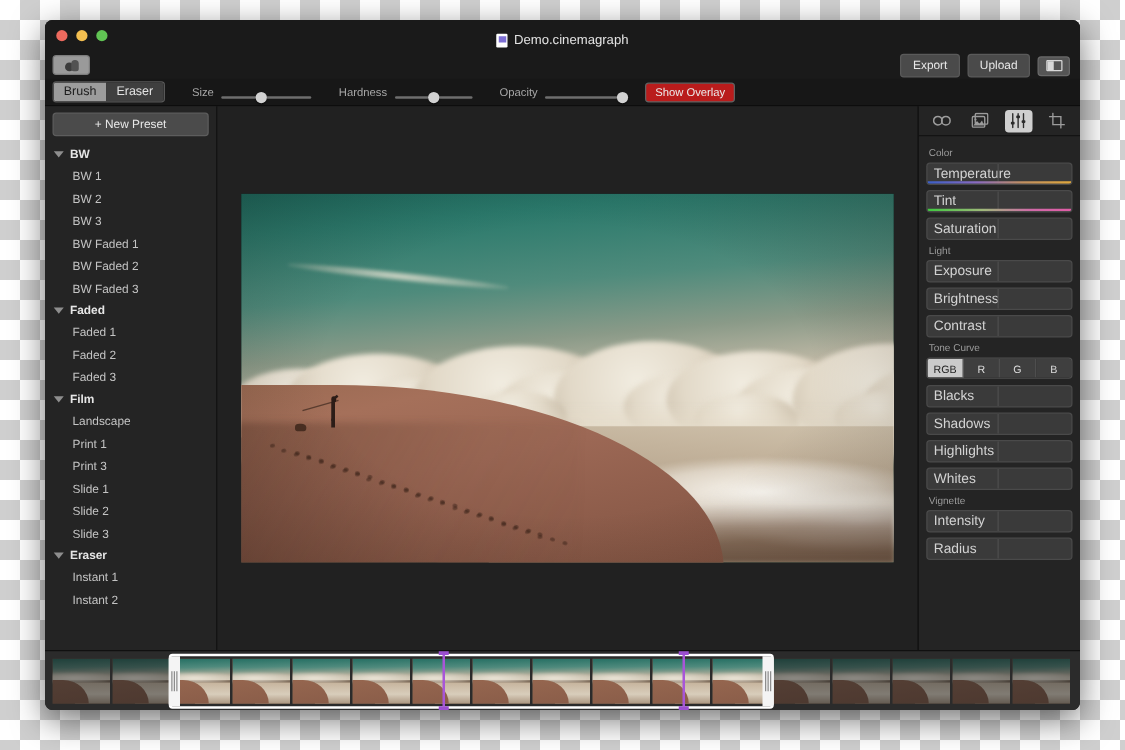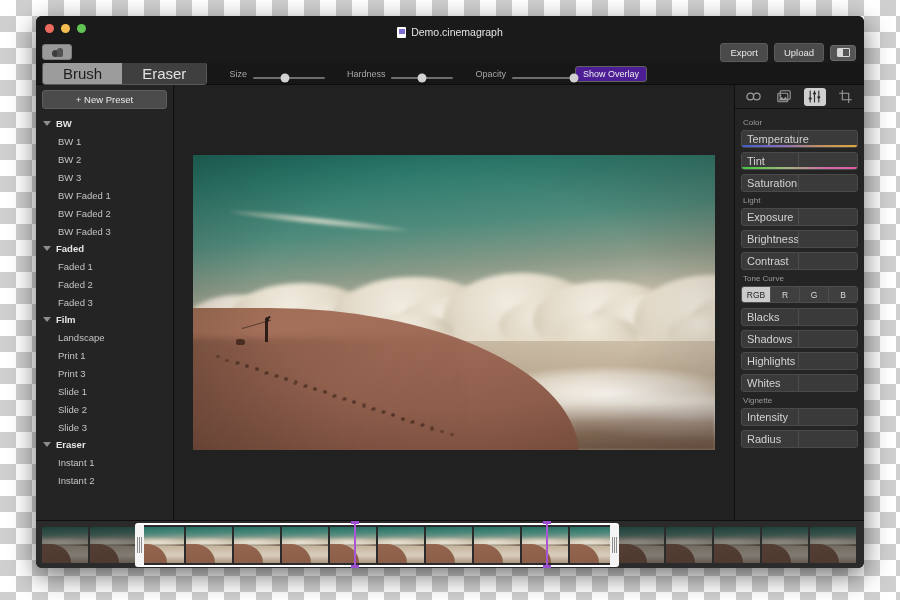--- a/index.html
+++ b/index.html
@@ -112,39 +112,39 @@
     height: 22px; flex: none;
     background: #171717;
     border-bottom: 1px solid #0d0d0d;
     display: flex; align-items: center; gap: 0;
     padding: 0 6px;
   }
   .seg {
     display: flex; border-radius: 3px; overflow: hidden; border: 1px solid #585858;
   }
   .seg > div {
-    font-size: 15px; color: #e2e2e2;
-    padding: 2px 20px; background: #3f3f3f;
+    font-size: 10px; color: #e2e2e2;
+    padding: 2px 8px; background: #3f3f3f;
   }
   .seg > div.active { background: #9c9c9c; color: #1d1d1d; }
 
   .slider-group { display: flex; align-items: flex-end; gap: 6px; margin-left: 22px; }
   .slider-label { font-size: 9px; color: #a8a8a8; }
   .track {
     position: relative; height: 2px; background: #6e6e6e; border-radius: 1px;
   }
   .knob {
     position: absolute; top: 50%; width: 9px; height: 9px;
     background: #d2d2d2; border-radius: 50%;
     transform: translate(-50%, -50%);
     box-shadow: 0 1px 1px rgba(0,0,0,.5);
   }
   .overlay-btn {
-    margin-left: 1px;
-    background: #4c1d95; color: #ececec; font-size: 9px;
+    margin-left: 18px;
+    background: #b91c1c; color: #ececec; font-size: 9px;
     border: 1px solid #616161; border-radius: 3px;
     padding: 2px 7px;
   }
 
   
   .body { flex: 1; display: flex; min-height: 0; }
 
   
   .sidebar {
     width: 138px; flex: none;

